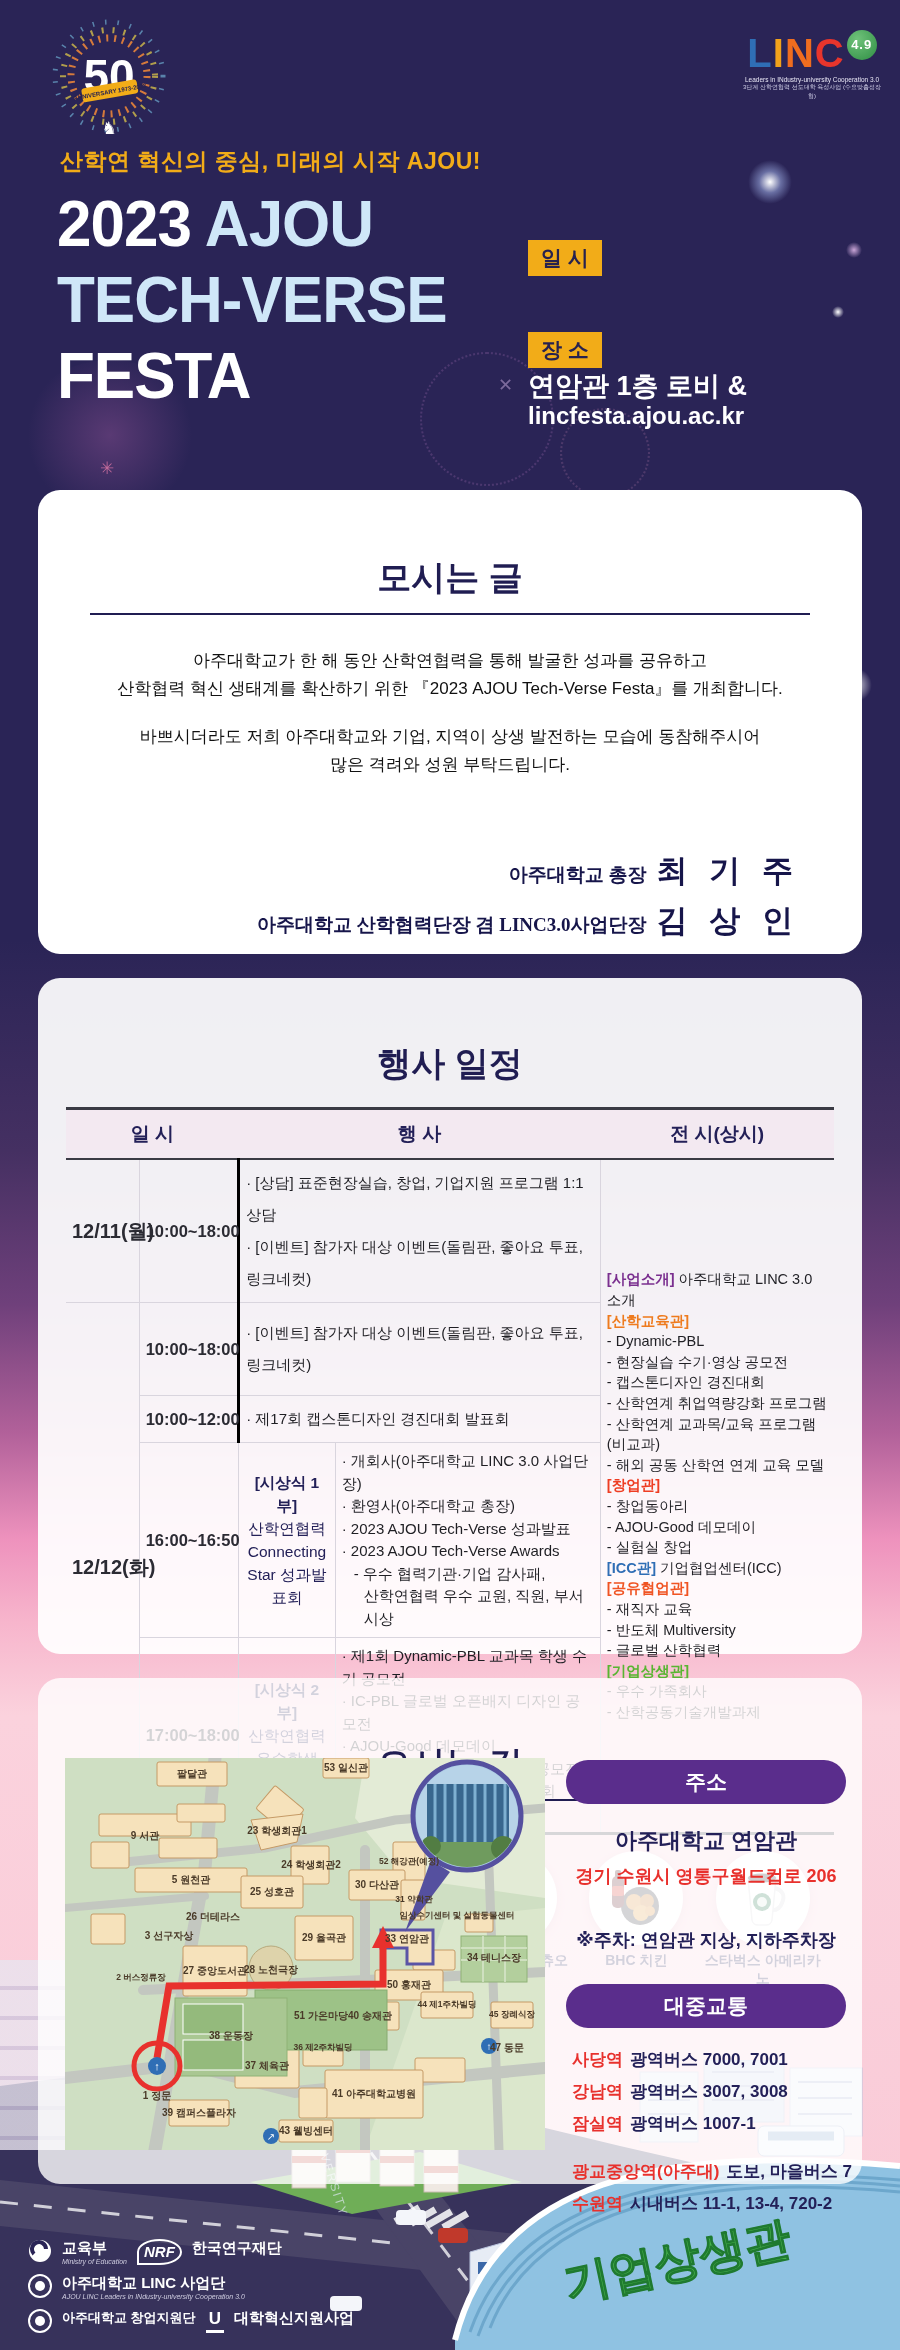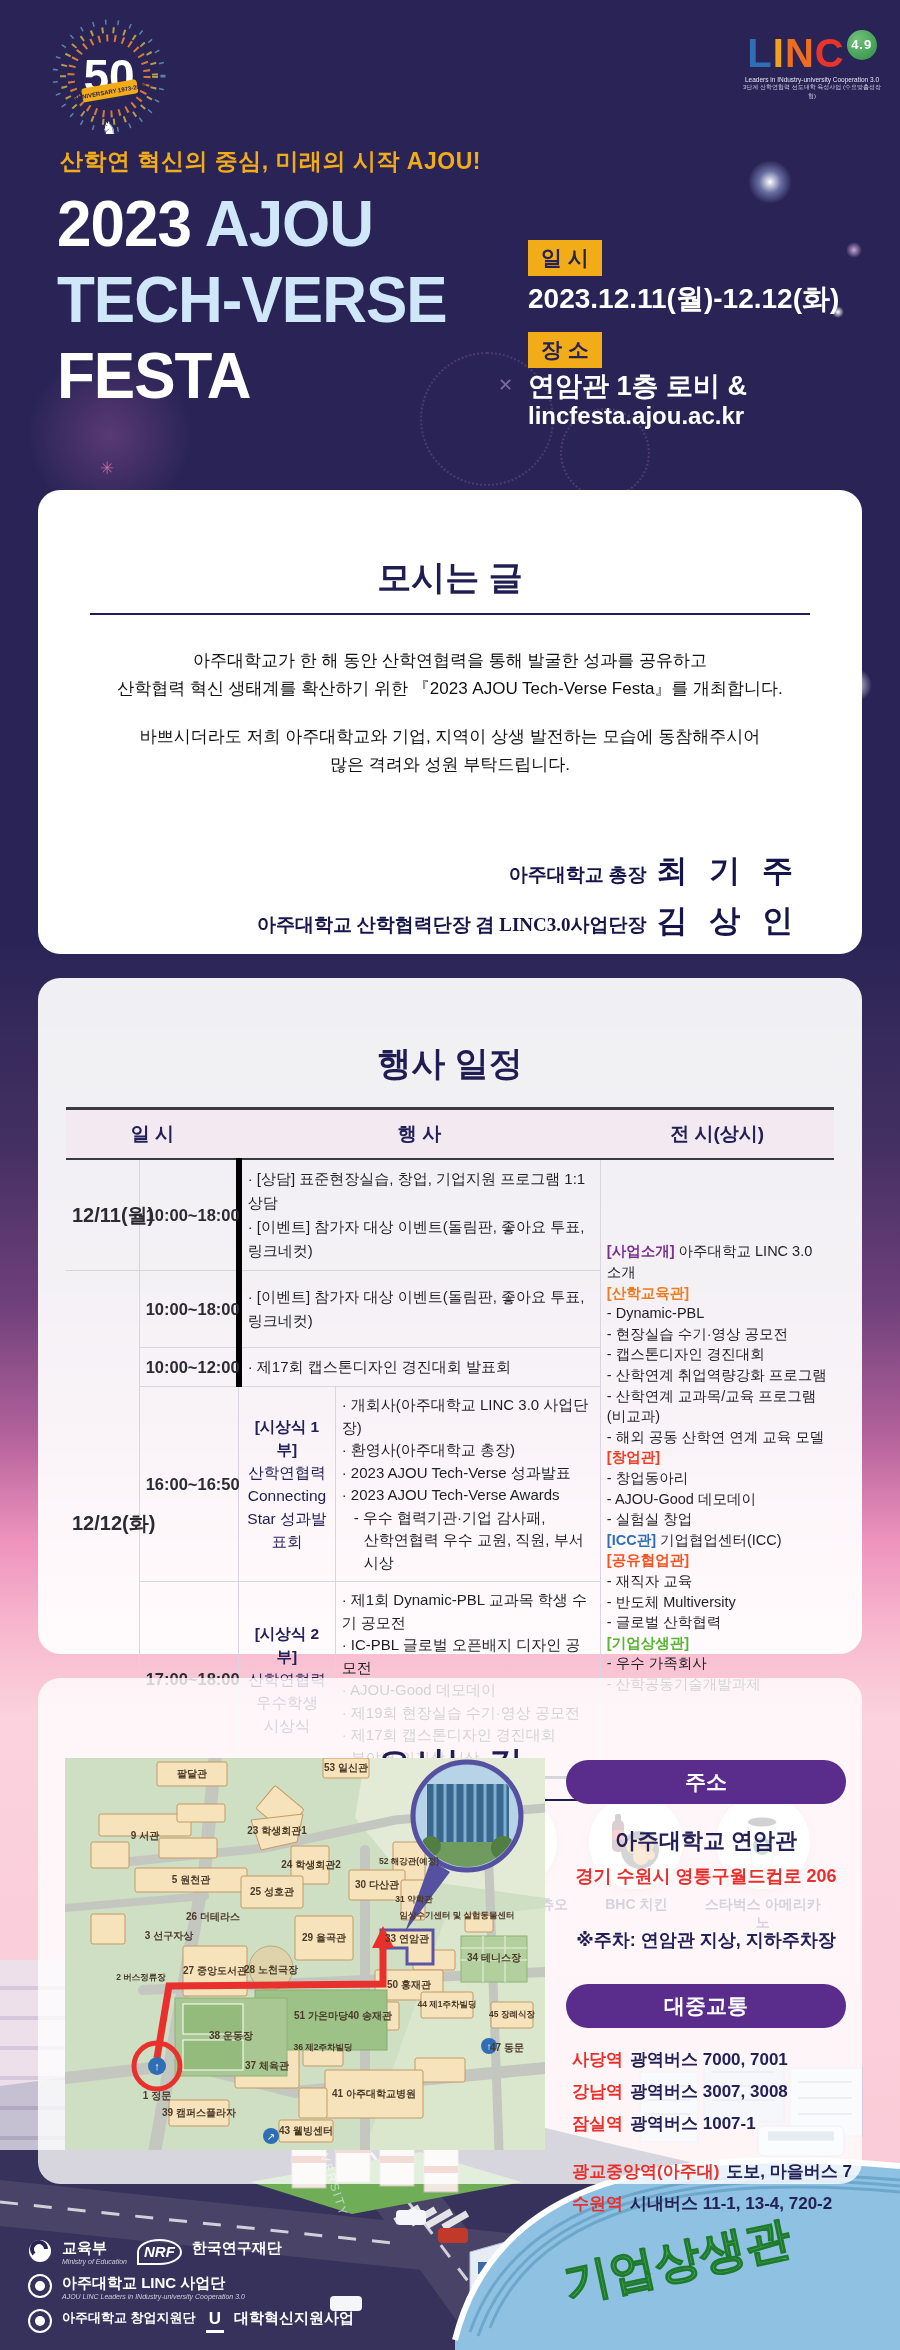--- a/index.html
+++ b/index.html
@@ -38,21 +38,21 @@
   .sig-role{font-size:19px;font-weight:700;}
   .sig-name{font-size:31px;font-weight:700;letter-spacing:7px;margin-left:10px;}
   
   .sch{top:978px;height:676px;padding:26px 28px 0 28px;background:rgba(255,255,255,0.93);}
   table.schtab{border-collapse:collapse;width:100%;margin-top:20px;border-top:3px solid #3a3a44;border-bottom:3px solid #3a3a44;table-layout:fixed;}
   .schtab th{background:#f3e9f1;color:#232058;font-size:19px;font-weight:800;padding:11px 2px;border-bottom:2.5px solid #3a3a44;}
   .schtab td{border-top:1px solid #d9d5de;vertical-align:middle;padding:7px 6px;}
   .schtab tbody tr:first-child td{border-top:none;}
   .td-date{width:72px;text-align:center;font-weight:800;font-size:20px;color:#2b2b33;}
   .td-time{width:98px;text-align:center;font-weight:800;font-size:16.5px;color:#2b2b33;border-left:1px solid #d9d5de;}
-  .td-ev{border-left:6px solid #000000;font-size:15px;color:#1f1f24;line-height:24px;padding-left:10px;}
+  .td-ev{border-left:3px solid #000000;font-size:15px;color:#1f1f24;line-height:32px;padding-left:10px;}
   .td-lab{width:95px;border-left:1px solid #d9d5de;text-align:center;font-size:15.5px;line-height:23px;color:#232058;}
   .td-lab .b1{font-weight:800;}
   .td-det{border-left:1px solid #d9d5de;font-size:15px;line-height:22.5px;color:#1f1f24;padding-left:8px;}
   .td-exh{width:230px;border-left:1px solid #d9d5de;font-size:14.5px;line-height:20.6px;color:#1f1f24;vertical-align:top;padding:8px 2px 4px 8px;}
   .exl{font-weight:800;}
   .ex-purple{color:#7a2f8f}.ex-orange{color:#ee7b1e}.ex-red{color:#ee3d23}.ex-blue{color:#2f6eb5}.ex-redor{color:#f05423}.ex-green{color:#58b531}
   .cont{padding-left:12px;}
   
   .prz{display:flex;align-items:center;margin-top:16px;}
   .prz-left{width:120px;text-align:center;color:#201d52;}
@@ -123,21 +123,20 @@
     <div class="linc-sub2">3단계 산학연협력 선도대학 육성사업 (수요맞춤성장형)</div>
   </div>
 
   <div class="abs slogan">산학연 혁신의 중심, 미래의 시작 AJOU!</div>
   <div class="abs big-title">
     <div><span>2023 </span><span class="blue">AJOU</span></div>
     <div class="blue">TECH-VERSE</div>
     <div>FESTA</div>
   </div>
   <div class="abs date-badge"><span class="info-badge">일 시</span></div>
-  <div class="abs date-val">2023.12.11(월)-12.12(화)</div>
   <div class="abs place-badge"><span class="info-badge">장 소</span></div>
   <div class="abs place1">연암관 1층 로비 &amp;</div>
   <a class="abs place2" href="#">lincfesta.ajou.ac.kr</a>
 
   <svg class="abs footer-svg" viewBox="0 0 900 290">
     <g opacity="0.95">
       <rect x="640" y="12" width="58" height="70" fill="#dfe5f2" stroke="#b9c3dd"></rect>
       <rect x="704" y="0" width="80" height="62" fill="#ccd6ec" stroke="#aab6d6"></rect>
       <rect x="790" y="8" width="72" height="68" fill="#e6eaf5" stroke="#b9c3dd"></rect>
       <path d="M648,26 h42 M648,40 h42 M648,54 h42 M712,12 h62 M712,26 h62 M712,40 h62 M798,22 h54 M798,38 h54 M798,54 h54" stroke="#9fb0d0" stroke-width="2"></path>

